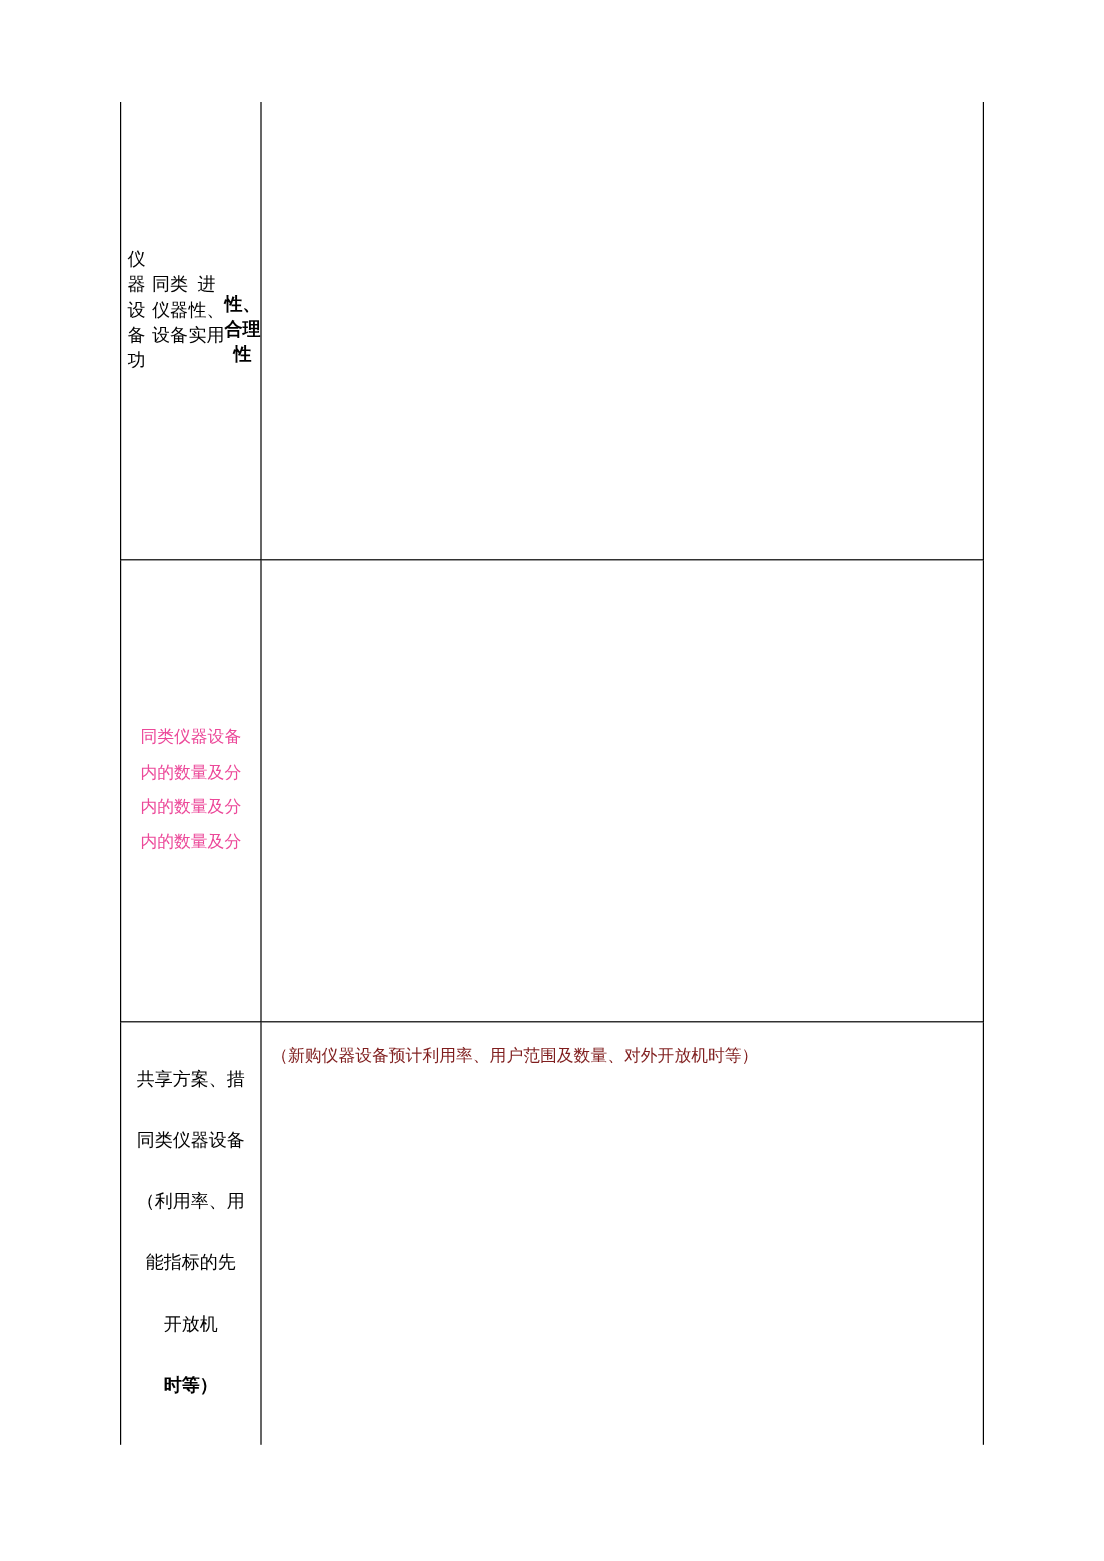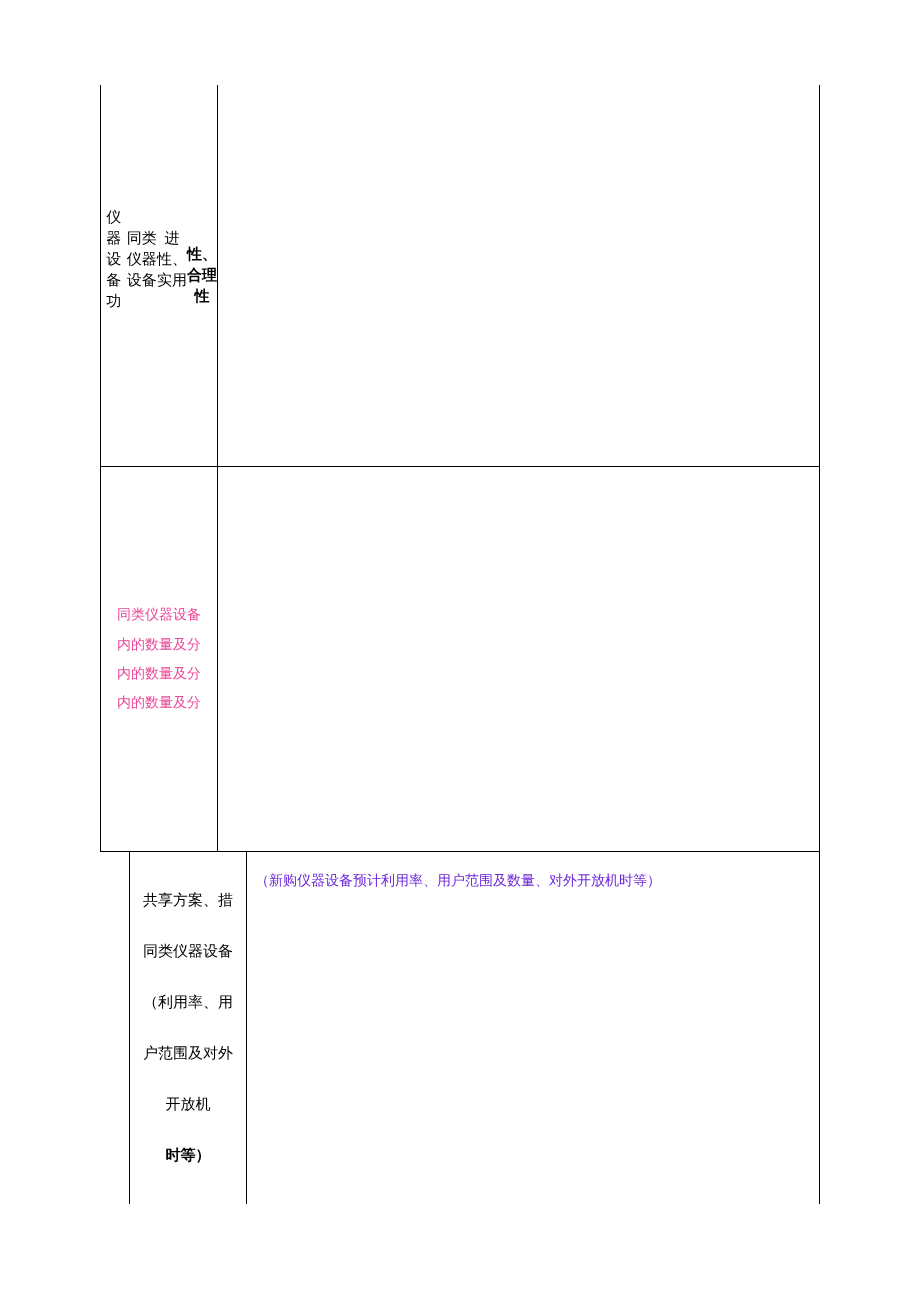--- a/index.html
+++ b/index.html
@@ -47,21 +47,20 @@
     }
     .row-2 .label-cell {
       height: 385px;
     }
     .row-2 .content-cell {
       height: 385px;
     }
     .row-3 .label-cell {
       height: 352px;
       border-bottom: none;
-      margin-left: 29px;
     }
     .row-3 .content-cell {
       height: 352px;
       border-bottom: none;
     }
     .label-line {
       font-size: 15px;
       color: #ec4899;
       text-align: left;
       line-height: 1.4;
@@ -98,21 +97,21 @@
     }
     .label-block-3 .label-line-spaced {
       font-size: 15px;
       margin-bottom: 30px;
     }
     .label-block-3 .label-line-spaced:last-child {
       margin-bottom: 0;
     }
     .content-text {
       font-size: 14px;
-      color: #6d28d9;
+      color: #7f1d1d;
       line-height: 1.5;
     }
     .row-3 .content-cell {
       padding-top: 18px;
     }
   </style>
 </head>
 <body>
 
 <div class="table-container">
@@ -144,21 +143,21 @@
       <span class="content-text"></span>
     </div>
   </div>
 
   <div class="table-row row-3">
     <div class="label-cell">
       <div class="label-block-3">
         <div class="label-line-spaced">共享方案、措</div>
         <div class="label-line-spaced">同类仪器设备</div>
         <div class="label-line-spaced">（利用率、用</div>
-        <div class="label-line-spaced">户范围及对外</div>
+        <div class="label-line-spaced">能指标的先</div>
         <div class="label-line-spaced">开放机</div>
         <div class="label-line-spaced">时等）</div>
       </div>
     </div>
     <div class="content-cell">
       <span class="content-text">（新购仪器设备预计利用率、用户范围及数量、对外开放机时等）</span>
     </div>
   </div>
 
 </div>

